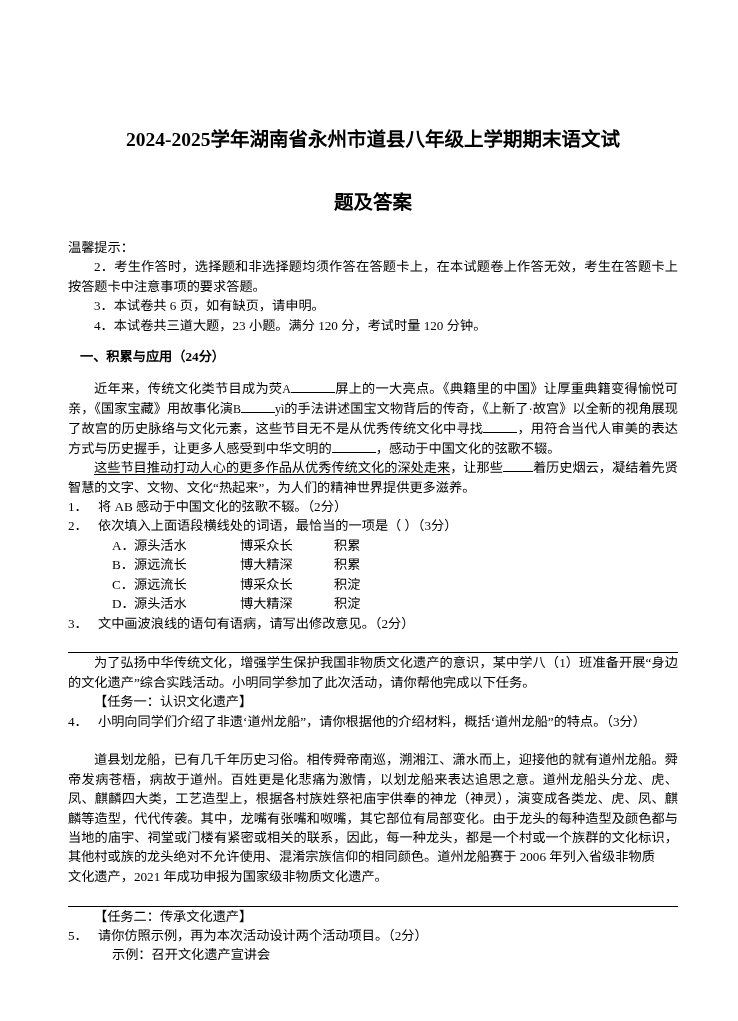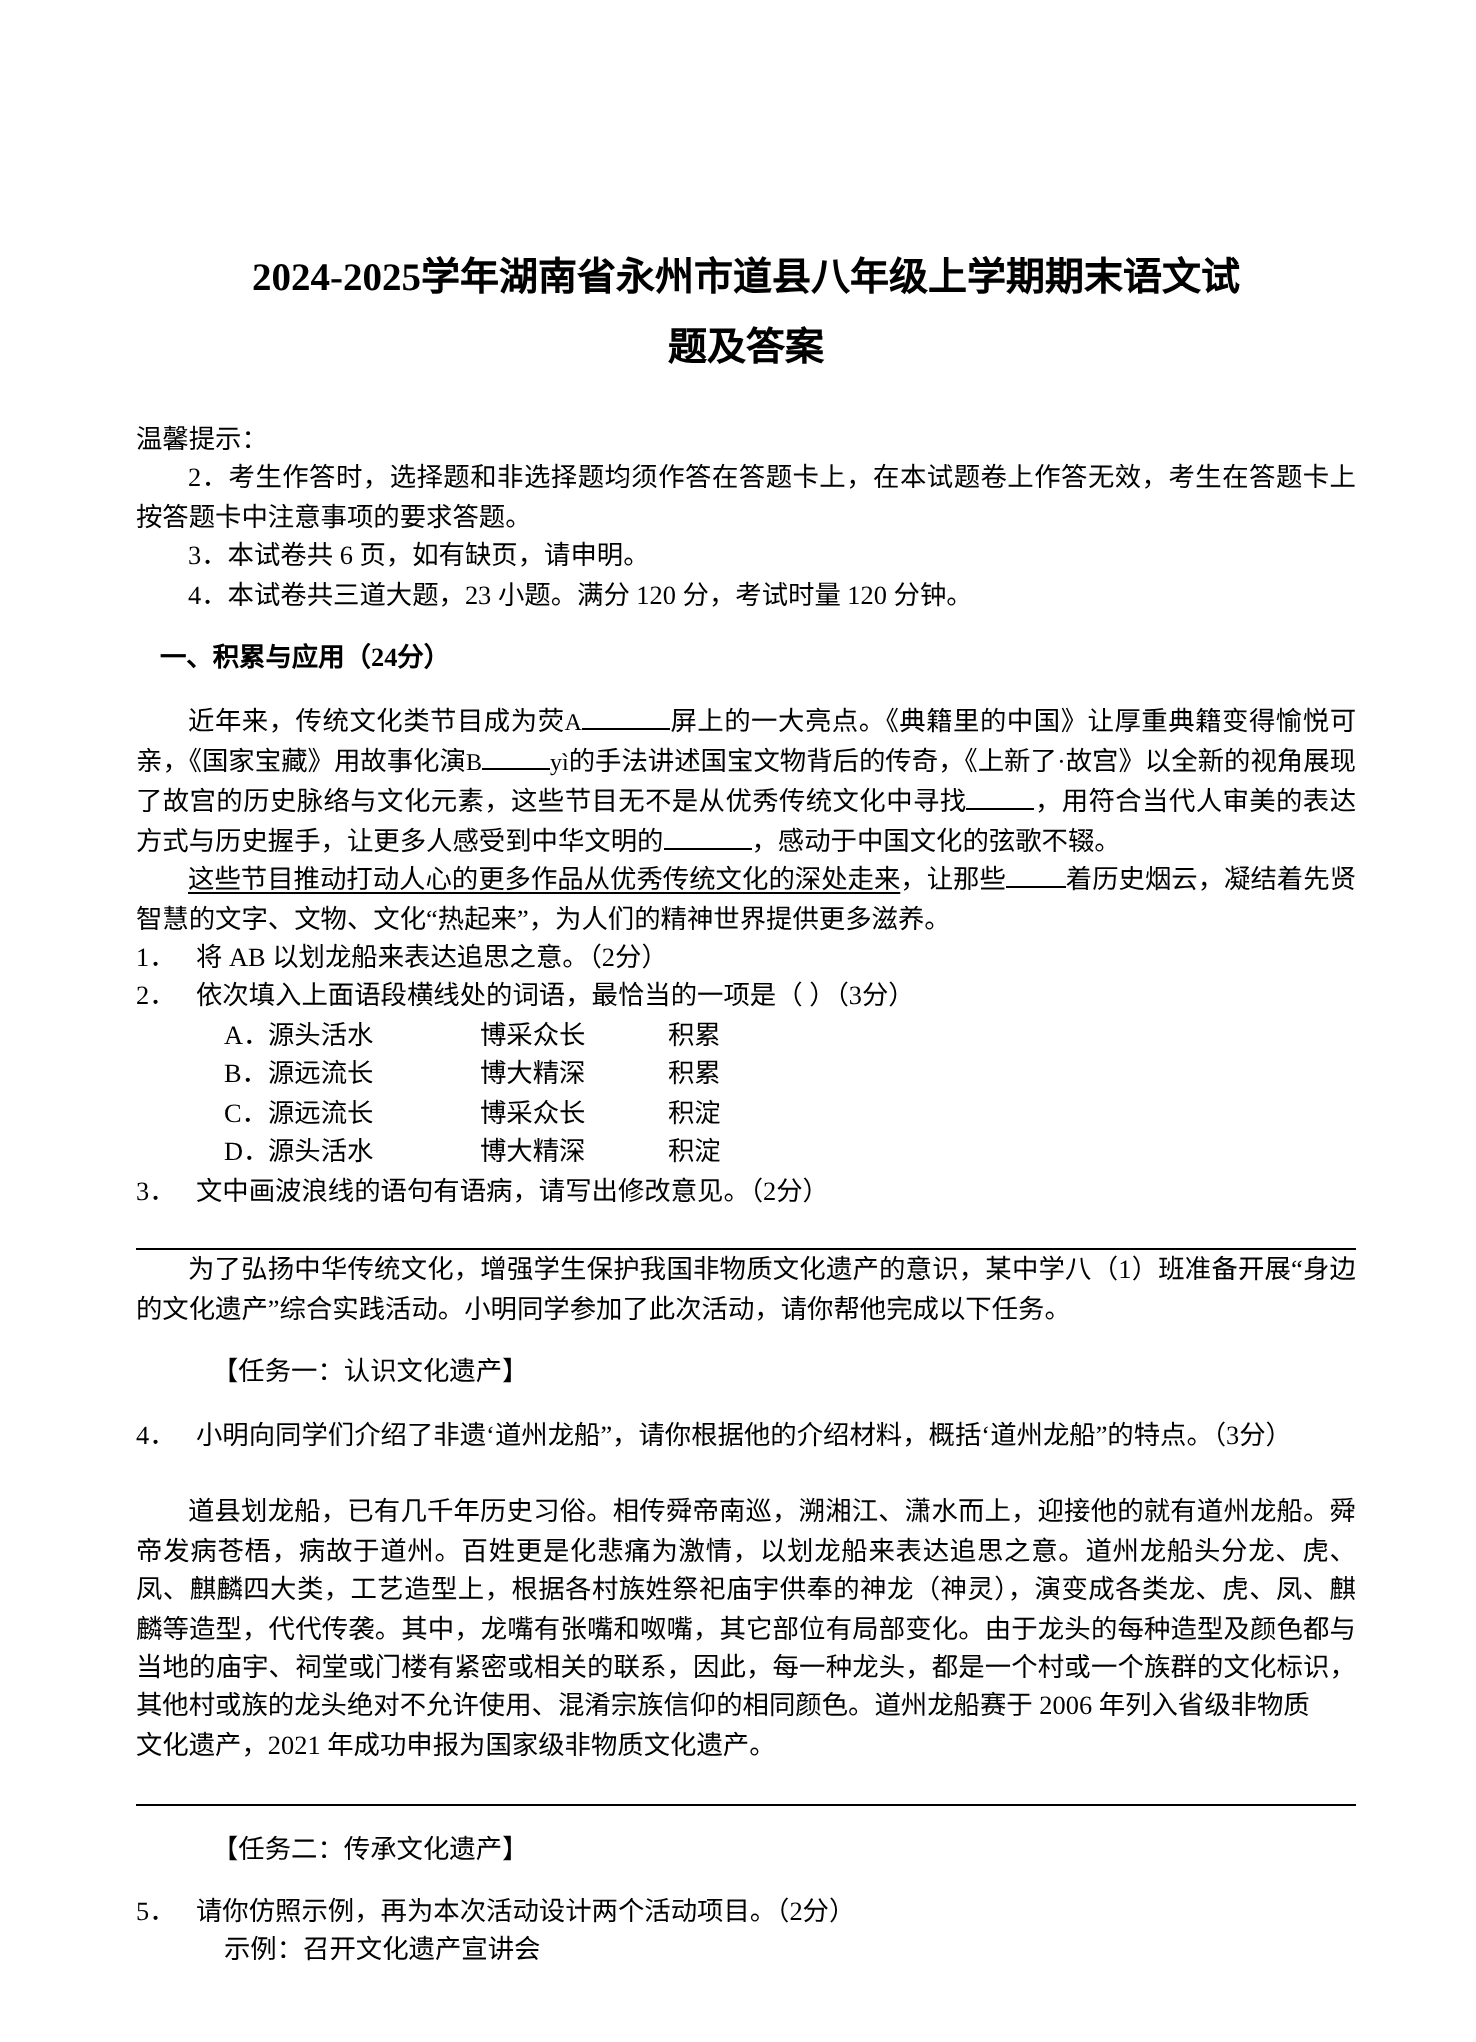--- a/index.html
+++ b/index.html
@@ -40,20 +40,21 @@
     font-weight: 700;
     line-height: 35px;
     letter-spacing: 0px;
   }
   .title-line {
     display: block;
     white-space: nowrap;
   }
   .title-line-2 {
     text-align: center;
+    margin-top: 28px;
   }
 
   
   .tip-head {
     margin-top: 18px;
     font-size: 13.2px;
     line-height: 19.4px;
   }
   p.t {
     margin: 0;
@@ -94,21 +95,21 @@
     line-height: 19.4px;
     padding-left: 44px;
     white-space: pre;
   }
   .opt .ol { display: inline-block; width: 22px; }
   .opt .c1 { display: inline-block; width: 106px; }
   .opt .c2 { display: inline-block; width: 94px; }
 
   
   .task-head {
-    margin: 12px;
+    margin: 0;
     font-size: 13.2px;
     line-height: 19.4px;
     padding-left: 26px;
   }
 
   .example-line {
     margin: 0;
     font-size: 13.2px;
     line-height: 19.4px;
     padding-left: 44px;
@@ -163,21 +164,21 @@
     <p class="t indent1">2．考生作答时，选择题和非选择题均须作答在答题卡上，在本试题卷上作答无效，考生在答题卡上按答题卡中注意事项的要求答题。</p>
     <p class="t indent1">3．本试卷共 6 页，如有缺页，请申明。</p>
     <p class="t indent1">4．本试卷共三道大题，23 小题。满分 120 分，考试时量 120 分钟。</p>
 
     <div class="sec-head">一、积累与应用（24分）</div>
 
     <p class="t indent1"><span>近年来，传统文化类节目成为荧</span><span class="lat">A</span><span class="fb fb-l"></span><span>屏上的一大亮点。《典籍里的中国》让厚重典籍变得愉悦可亲，《国家宝藏》用故事化演</span><span class="lat">B</span><span class="fb fb-m"></span><span class="lat">yì</span><span>的手法讲述国宝文物背后的传奇，《上新了·故宫》以全新的视角展现了故宫的历史脉络与文化元素，这些节目无不是从优秀传统文化中寻找</span><span class="fb fb-m"></span><span>，用符合当代人审美的表达方式与历史握手，让更多人感受到中华文明的</span><span class="fb fb-l"></span><span>，感动于中国文化的弦歌不辍。</span></p>
 
     <p class="t indent1"><span class="uline">这些节目推动打动人心的更多作品从优秀传统文化的深处走来</span><span>，让那些</span><span class="fb fb-s"></span><span>着历史烟云，凝结着先贤智慧的文字、文物、文化“热起来”，为人们的精神世界提供更多滋养。</span></p>
 
-    <p class="qline"><span class="qnum num-lat">1．</span><span>将 AB 以划龙船来表达追思之意。（2分）</span></p>
+    <p class="qline"><span class="qnum num-lat">1．</span><span>将 AB 感动于中国文化的弦歌不辍。（2分）</span></p>
     <p class="qline"><span class="qnum num-lat">2．</span><span>依次填入上面语段横线处的词语，最恰当的一项是（  ）（3分）</span></p>
 
     <p class="opt"><span class="ol num-lat">A．</span><span class="c1">源头活水</span><span class="c2">博采众长</span><span>积累</span></p>
     <p class="opt"><span class="ol num-lat">B．</span><span class="c1">源远流长</span><span class="c2">博大精深</span><span>积累</span></p>
     <p class="opt"><span class="ol num-lat">C．</span><span class="c1">源远流长</span><span class="c2">博采众长</span><span>积淀</span></p>
     <p class="opt"><span class="ol num-lat">D．</span><span class="c1">源头活水</span><span class="c2">博大精深</span><span>积淀</span></p>
 
     <p class="qline"><span class="qnum num-lat">3．</span><span>文中画波浪线的语句有语病，请写出修改意见。（2分）</span></p>
 
     <div class="blank-line"></div>

